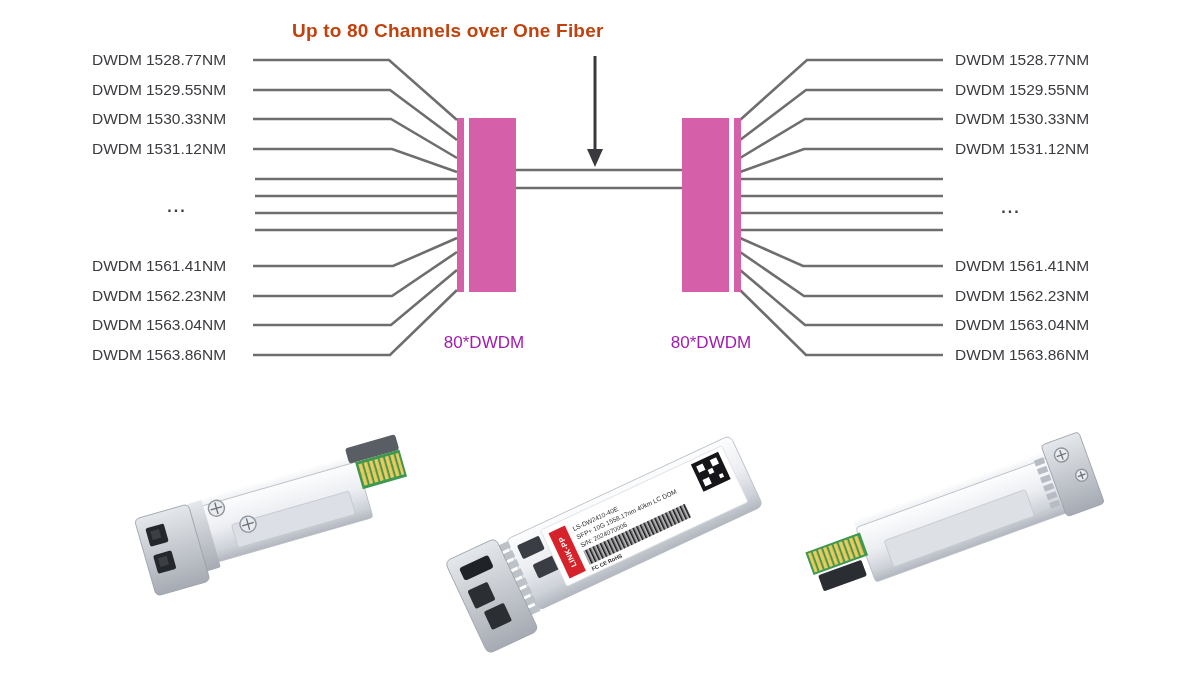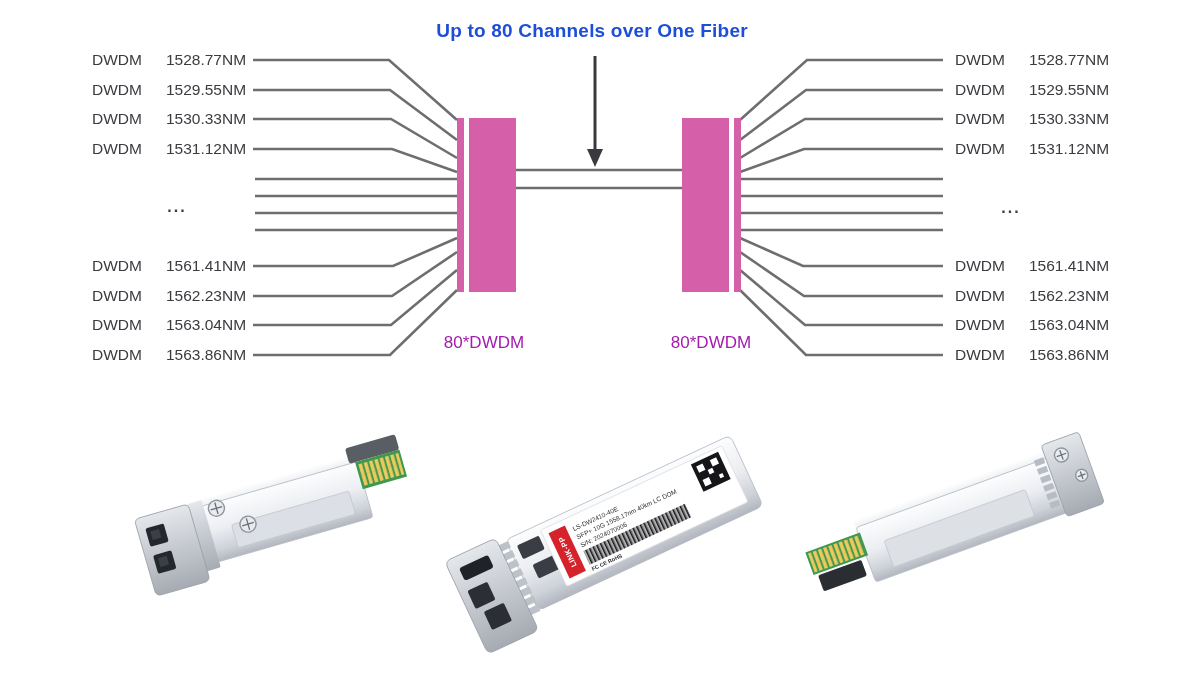--- a/index.html
+++ b/index.html
@@ -5,25 +5,25 @@
   html,body{margin:0;padding:0;background:#fff;}
   #app{position:relative;width:1200px;height:675px;background:#ffffff;overflow:hidden;
        font-family:"Liberation Sans",sans-serif;color:#3b3b40;}
   svg{display:block;}
   .abs{position:absolute;}
   #diagram-svg{position:absolute;left:0;top:0;}
   .ch-label{position:absolute;height:22px;line-height:22px;font-size:15.5px;
             color:#3b3b40;white-space:nowrap;font-weight:400;}
   .ch-label.left{left:92px;}
   .ch-label.right{left:955px;}
-  .ch-value{margin-left:24px;}
+  .ch-value{margin-left:4px;}
   .ellipsis{position:absolute;width:34px;text-align:center;font-size:16px;font-weight:700;
             letter-spacing:2px;color:#3b3b40;}
-  .diagram-title{position:absolute;left:292px;top:20px;width:600px;text-align:center;
-                 font-size:19px;font-weight:600;color:#1d4ed8;letter-spacing:.2px;}
+  .diagram-title{position:absolute;left:292px;top:20px;width:600px;
+                 font-size:19px;font-weight:600;color:#c2410c;letter-spacing:.2px;}
   .mux-label{position:absolute;top:333px;width:140px;text-align:center;font-size:17px;color:#a21caf;}
   .ln{stroke:#6e6e6e;stroke-width:2.6;fill:none;}
   .fiber{stroke:#6e6e6e;stroke-width:2.4;fill:none;}
   .arrow-line{stroke:#3a3a3e;stroke-width:3;fill:none;}
   .screw{fill:#e9ebef;stroke:#8f959d;stroke-width:1.4;}
   .screw-x{stroke:#6a6f77;stroke-width:1.3;}
   .m2-label-text{font-size:6.5px;fill:#2b2b2e;font-family:"Liberation Sans",sans-serif;}
   .m2-cert-text{font-size:5.5px;fill:#2b2b2e;font-weight:700;font-family:"Liberation Sans",sans-serif;}
   .brand-text{font-size:7.5px;font-weight:700;fill:#ffffff;letter-spacing:.4px;
               font-family:"Liberation Sans",sans-serif;}

